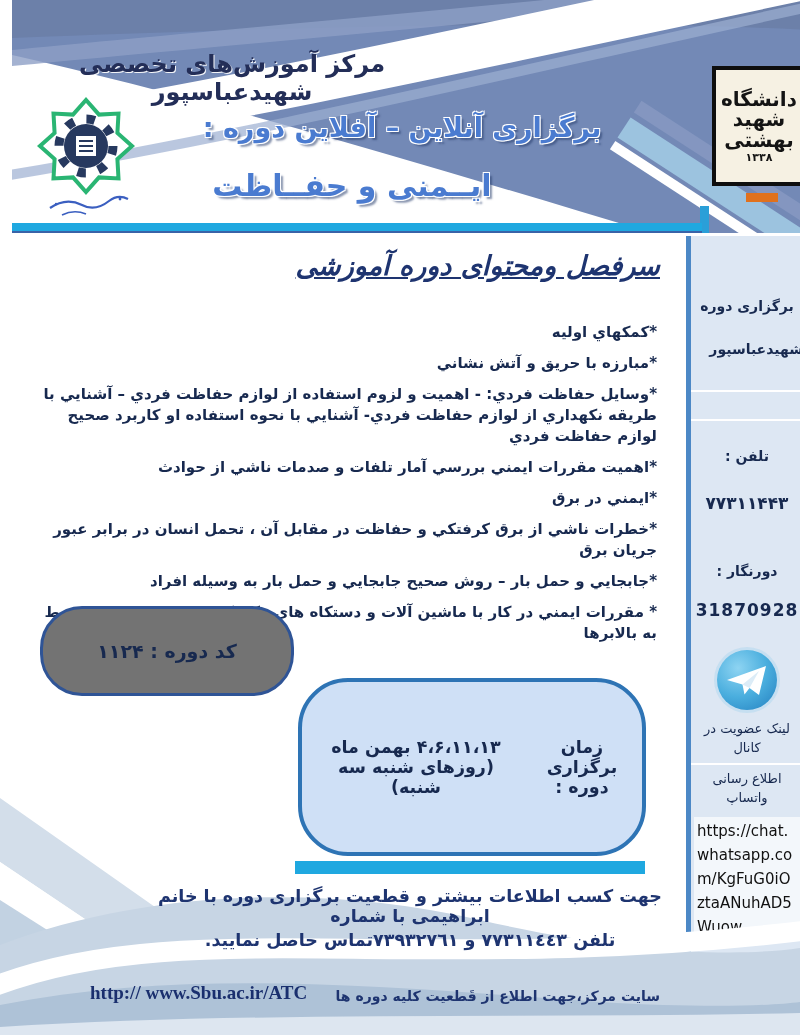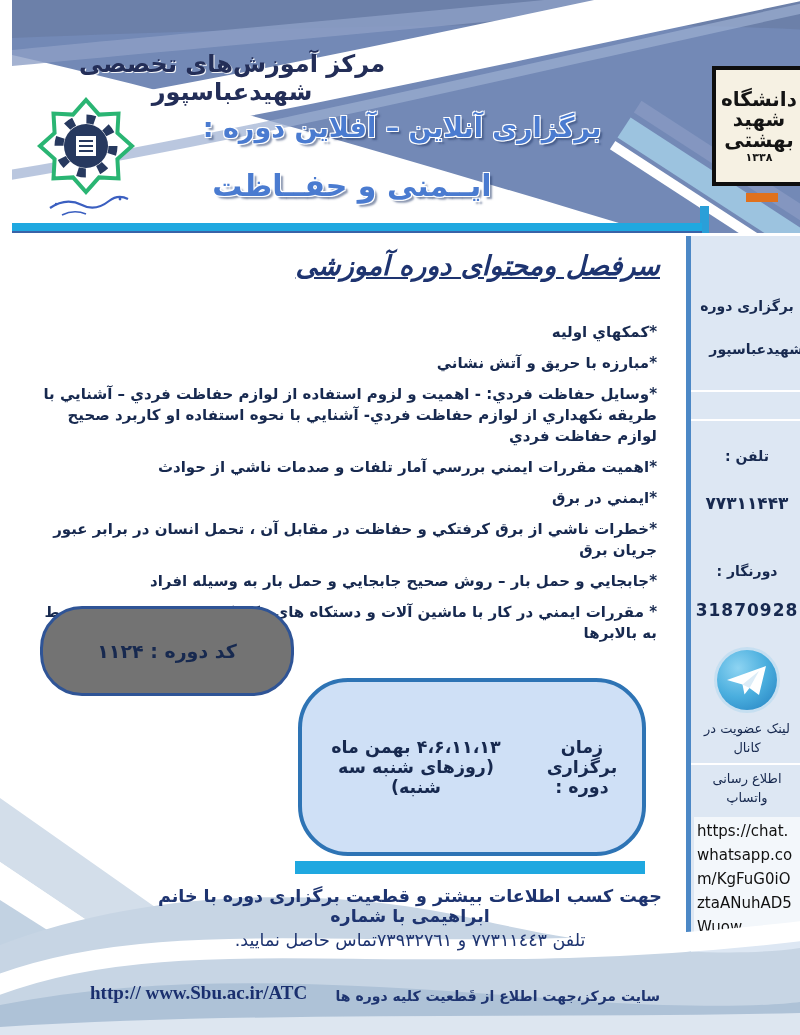--- a/index.html
+++ b/index.html
@@ -91,21 +91,21 @@
   }
 
   
   .waves{left:0;top:780px;width:800px;height:255px;}
   .contact-line1{
     left:140px;top:886px;width:540px;text-align:center;
     font-size:17.5px;font-weight:bold;color:#1E3470;direction:rtl;
   }
   .contact-line2{
     left:140px;top:930px;width:540px;text-align:center;
-    font-size:17.5px;font-weight:normal;color:#1E3470;direction:rtl;
+    font-size:17.5px;font-weight:bold;color:#1E3470;direction:rtl;
   }
   .site-note{
     right:140px;top:988px;font-size:14px;font-weight:bold;color:#1E3470;direction:rtl;
   }
   .site-url{
     left:90px;top:982px;font-size:19px;font-weight:bold;color:#1a2f6e;
     font-family:"Liberation Serif","DejaVu Serif",serif;direction:ltr;
   }
 </style>
 </head>

